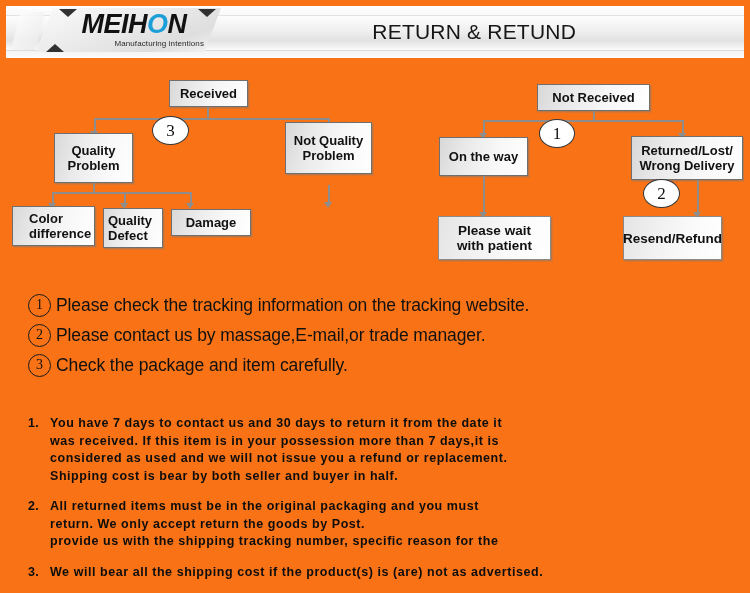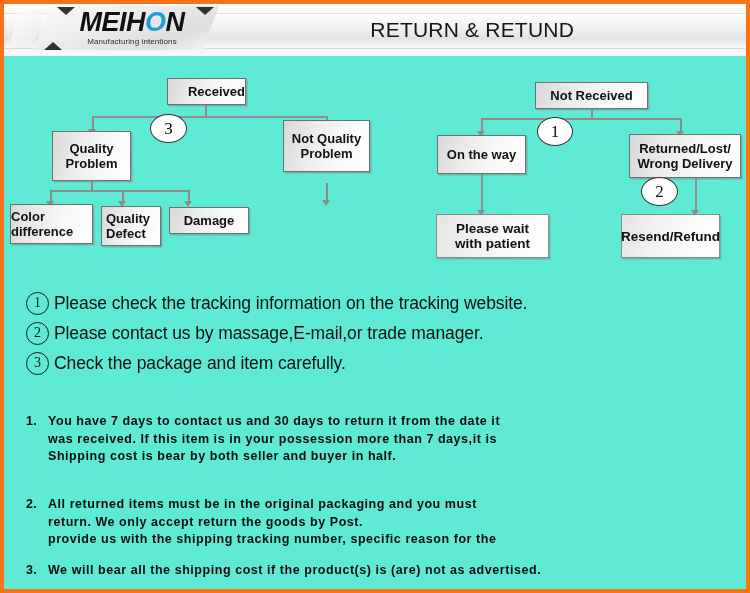--- a/index.html
+++ b/index.html
@@ -4,22 +4,22 @@
 <style>
   html,body{margin:0;padding:0;background:#ffffff;}
   body{
     font-family:"Liberation Sans", sans-serif;
     -webkit-font-smoothing:antialiased;
   }
   #page{
     position:relative;
     width:750px;
     height:593px;
-    background:#5eead4;
-    border:4px solid #f97316;
+    background:#f97316;
+    border:6px solid #f97316;
     box-sizing:border-box;
     overflow:hidden;
   }
 
   
   #header{
     position:absolute;left:0;top:0;width:750px;height:52px;
     background:linear-gradient(to bottom,#ffffff 0%,#f4f4f4 30%,#e6e6e6 62%,#fbfbfb 100%);
     overflow:hidden;
   }
@@ -56,21 +56,21 @@
     border-bottom:8px solid #1d1d1d;opacity:.9;
   }
   #logo-wordmark{
     position:absolute;left:63px;top:5px;width:130px;text-align:center;
     font-family:"Liberation Sans", sans-serif;
     font-weight:bold;font-style:italic;font-size:27px;letter-spacing:-.5px;
     color:#111111;line-height:27px;white-space:nowrap;
   }
   #logo-wordmark .accent{color:#1c9fd8;}
   #logo-tagline{
-    position:absolute;left:58px;top:33px;width:140px;text-align:center;
+    position:absolute;left:58px;top:33px;width:140px;text-align:right;
     font-size:8px;color:#2b2b2b;letter-spacing:.1px;white-space:nowrap;
   }
   #header-title{
     position:absolute;left:250px;top:11px;width:320px;text-align:right;
     font-size:21px;color:#161616;letter-spacing:.2px;line-height:30px;
     white-space:nowrap;
   }
 
   
   #flow{position:absolute;left:0;top:52px;width:750px;height:210px;}
@@ -138,21 +138,21 @@
     <div id="logo-tri-a"></div>
     <div id="logo-tri-b"></div>
     <div id="logo-tri-c"></div>
     <div id="logo-wordmark"><span>MEIH</span><span class="accent">O</span><span>N</span></div>
     <div id="logo-tagline">Manufacturing intentions</div>
     <div id="header-title">RETURN &amp; RETUND</div>
   </div>
 
   <div id="flow">
 
-    <div class="node" style="left:163px;top:22px;width:79px;height:27px;font-size:13px;justify-content:flex-end;">
+    <div class="node" style="left:163px;top:22px;width:79px;height:27px;font-size:13px;">
       <span>Received</span>
     </div>
 
     <div class="ln lnv" style="left:201px;top:49px;height:12px;"></div>
     <div class="ln lnh" style="left:88px;top:60px;width:235px;"></div>
     <div class="ln lnv" style="left:88px;top:60px;height:14px;"></div>
     <div class="arw" style="left:84px;top:73px;"></div>
     <div class="ln lnv" style="left:322px;top:60px;height:14px;"></div>
     <div class="arw" style="left:318px;top:73px;"></div>
 
@@ -172,21 +172,21 @@
 
     <div class="ln lnv" style="left:87px;top:125px;height:10px;"></div>
     <div class="ln lnh" style="left:46px;top:134px;width:139px;"></div>
     <div class="ln lnv" style="left:46px;top:134px;height:12px;"></div>
     <div class="arw" style="left:42px;top:145px;"></div>
     <div class="ln lnv" style="left:118px;top:134px;height:12px;"></div>
     <div class="arw" style="left:114px;top:145px;"></div>
     <div class="ln lnv" style="left:184px;top:134px;height:12px;"></div>
     <div class="arw" style="left:180px;top:145px;"></div>
 
-    <div class="node" style="left:6px;top:148px;width:83px;height:40px;font-size:13px;flex-direction:column;align-items:flex-start;padding-left:0;">
+    <div class="node" style="left:6px;top:148px;width:83px;height:40px;font-size:13px;flex-direction:column;align-items:flex-start;padding-left:16px;">
       <span>Color</span>
       <span>difference</span>
     </div>
 
     <div class="node" style="left:97px;top:150px;width:60px;height:40px;font-size:13px;flex-direction:column;align-items:flex-start;padding-left:4px;">
       <span>Quality</span>
       <span>Defect</span>
     </div>
 
     <div class="node" style="left:165px;top:151px;width:80px;height:27px;font-size:13px;">
@@ -256,20 +256,21 @@
     </div>
   </div>
 
   <div id="policy">
 
     <div class="para" style="left:22px;top:4px;">
       <div class="para-num">1.</div>
       <div class="para-body">
         <div>You have 7 days to contact us and 30 days to return it from the date it</div>
         <div>was received. If this item is in your possession more than 7 days,it is</div>
+        <div>considered as used and we will not issue you a refund or replacement.</div>
         <div>Shipping cost is bear by both seller and buyer in half.</div>
       </div>
     </div>
 
     <div class="para" style="left:22px;top:87px;">
       <div class="para-num">2.</div>
       <div class="para-body">
         <div>All returned items must be in the original packaging and you must</div>
         <div>return. We only accept return the goods by Post.</div>
         <div>provide us with the shipping tracking number, specific reason for the</div>

